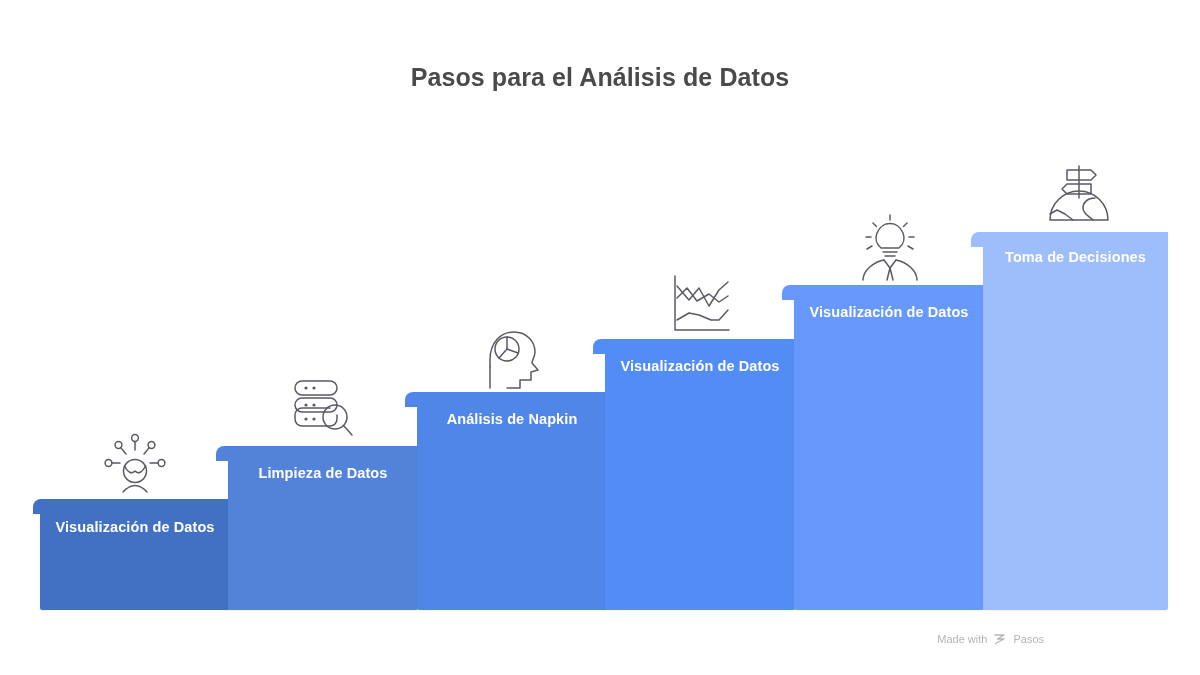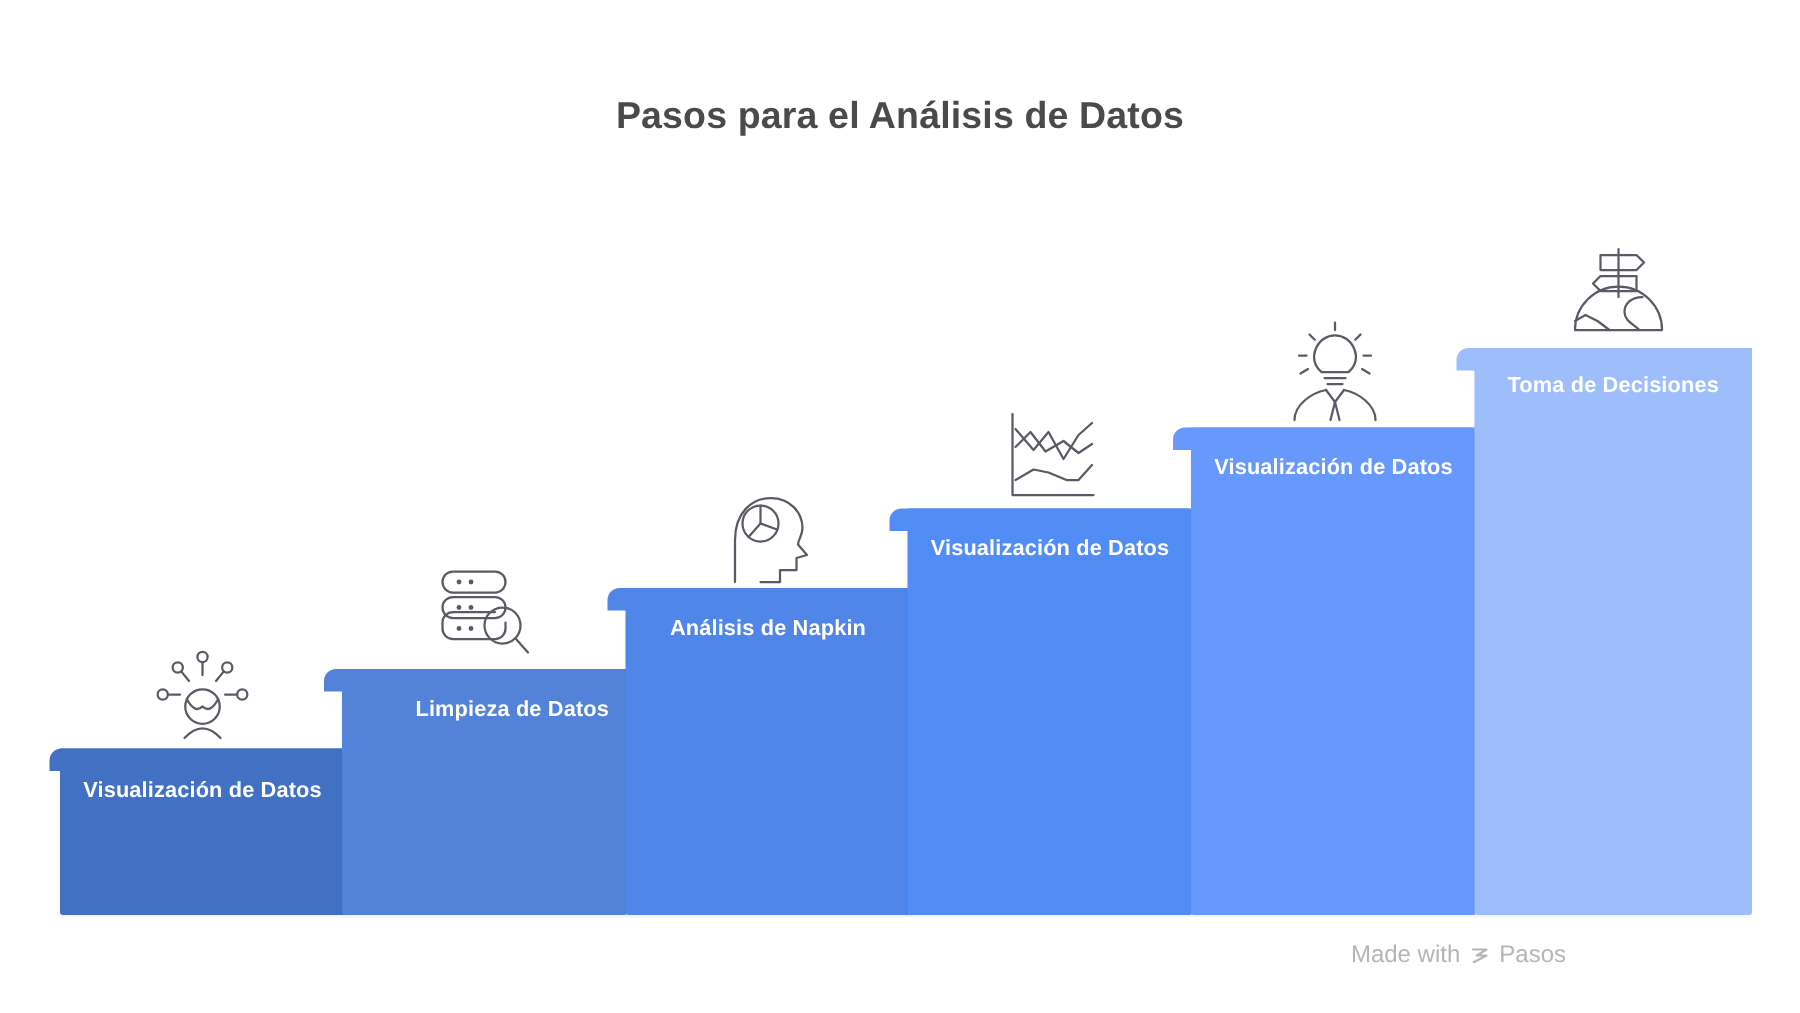--- a/index.html
+++ b/index.html
@@ -94,21 +94,21 @@
 
   
   #watermark {
     position: absolute;
     right: 28px;
     bottom: 29px;
     display: flex;
     align-items: center;
     gap: 6px;
     color: #b5b5b5;
-    font-size: 16px;
+    font-size: 11px;
     justify-content: space-between;
   }
   #watermark .wm-logo {
     display: inline-block;
     width: 14px;
     height: 14px;
   }
   #watermark .wm-logo svg { display: block; width: 14px; height: 14px; }
 </style>
 </head>
@@ -138,21 +138,21 @@
         <line x1="50.2" y1="23.6" x2="45" y2="30"></line>
         <circle cx="9.5" cy="39" r="3.4"></circle>
         <line x1="13" y1="39" x2="21" y2="39"></line>
         <circle cx="62.5" cy="39" r="3.4"></circle>
         <line x1="59" y1="39" x2="51" y2="39"></line>
       </svg>
     </div>
 
     <div class="step" style="left:228px; top:446px; width:190px; height:164px;">
       <div class="step-body" style="background:#5283d8;"></div>
-      <div class="step-label" style="top:18px;text-align:right;">Limpieza de Datos</div>
+      <div class="step-label" style="top:18px;">Limpieza de Datos</div>
     </div>
     <div class="step-cap" style="left:216px; top:446px; width:202px; background:#5283d8;"></div>
     <div class="step-icon" style="left:287px; top:371px;">
       <svg viewBox="0 0 72 72" fill="none" stroke="#5a5a64" stroke-width="1.5" stroke-linecap="round" stroke-linejoin="round">
         <rect x="8" y="10" width="42" height="14" rx="7"></rect>
         <rect x="8" y="27" width="42" height="14" rx="7"></rect>
         <path d="M50 44 v4 a7 7 0 0 1 -7 7 H15 a7 7 0 0 1 -7 -7 v-4 a7 7 0 0 1 7 -7 h28"></path>
         <circle cx="19" cy="17" r="1.6" fill="#5a5a64" stroke="none"></circle>
         <circle cx="27" cy="17" r="1.6" fill="#5a5a64" stroke="none"></circle>
         <circle cx="19" cy="34" r="1.6" fill="#5a5a64" stroke="none"></circle>

